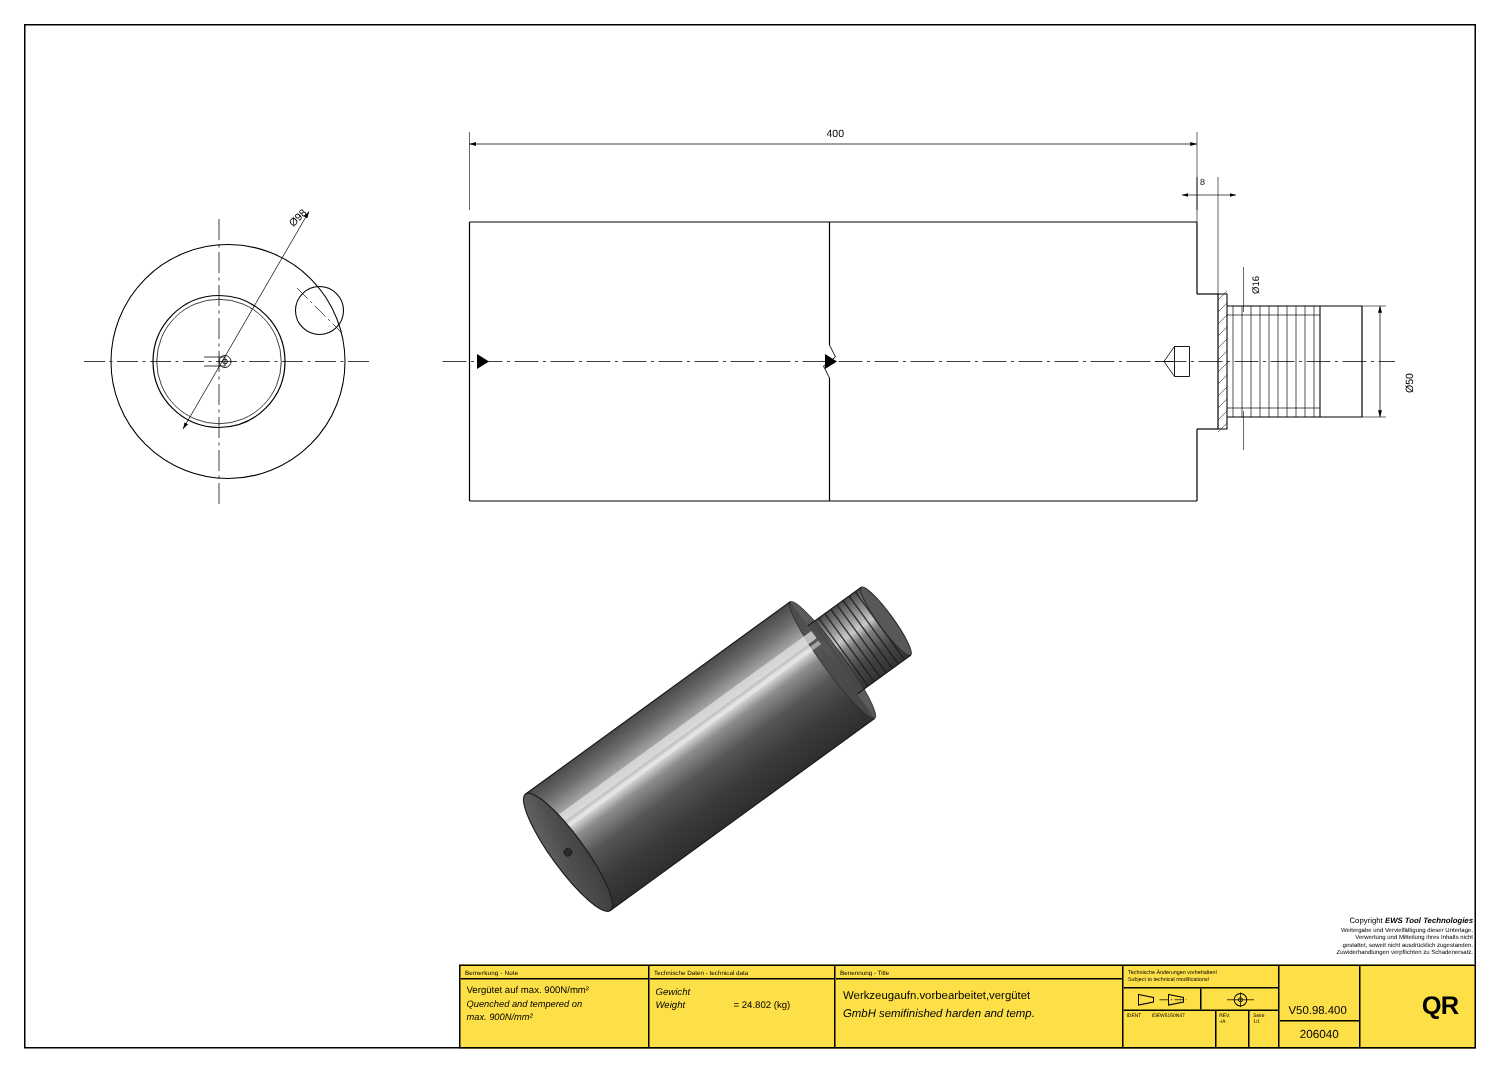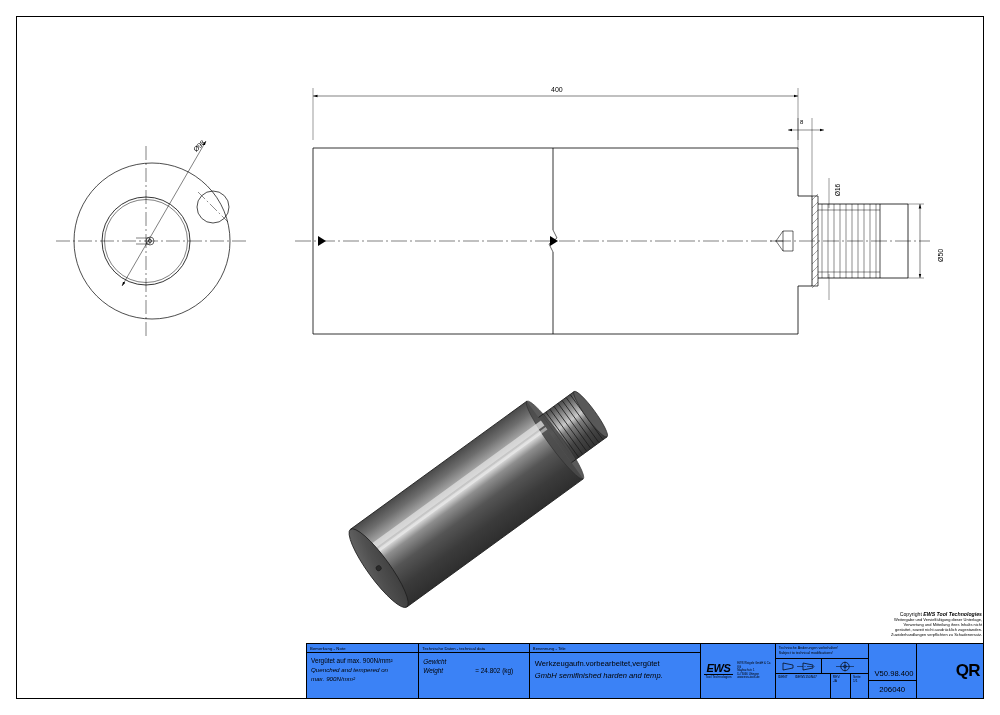--- a/index.html
+++ b/index.html
@@ -39,21 +39,21 @@
   .titleblock {
     position: absolute;
     left: 306px;
     top: 643px;
     width: 678px;
     height: 56px;
     box-sizing: border-box;
     border: 1px solid #000;
     display: flex;
     font-size: 5px;
-    background: #3b82f6;
+    background: #fde047;
   }
   .tb-cell {
     box-sizing: border-box;
     border-right: 1px solid #000;
     position: relative;
     overflow: hidden;
   }
   .tb-cell:last-child { border-right: none; }
 
   .tb-note { width: 126px; padding: 0; }
@@ -450,34 +450,20 @@
     </div>
 
     <div class="tb-cell tb-desc">
       <div class="hdr">Benennung - Title</div>
       <div class="body">
         <div>Werkzeugaufn.vorbearbeitet,vergütet</div>
         <div class="ital">GmbH semifinished harden and temp.</div>
       </div>
     </div>
 
-    <div class="tb-cell tb-logo">
-      <div class="logo-wrap">
-        <div class="logo-box">
-          <span class="logo-ews">EWS</span>
-          <span class="logo-sub">Tool Technologies</span>
-        </div>
-        <div class="logo-addr">
-          <div>EWS Weigele GmbH &amp; Co. KG</div>
-          <div>Maybachstr. 1</div>
-          <div>D-73066 Uhingen</div>
-          <div>www.ews-tools.de</div>
-        </div>
-      </div>
-    </div>
 
     <div class="tb-cell tb-right">
       <div class="r1">
         <div>Technische Änderungen vorbehalten!</div>
         <div>Subject to technical modifications!</div>
       </div>
       <div class="r2">
         <div class="sq">
           <svg width="40" height="11" viewBox="0 0 40 11">
             <path d="M4 2 L14 4 L14 7 L4 9 z" fill="none" stroke="#000" stroke-width="0.7"></path>

